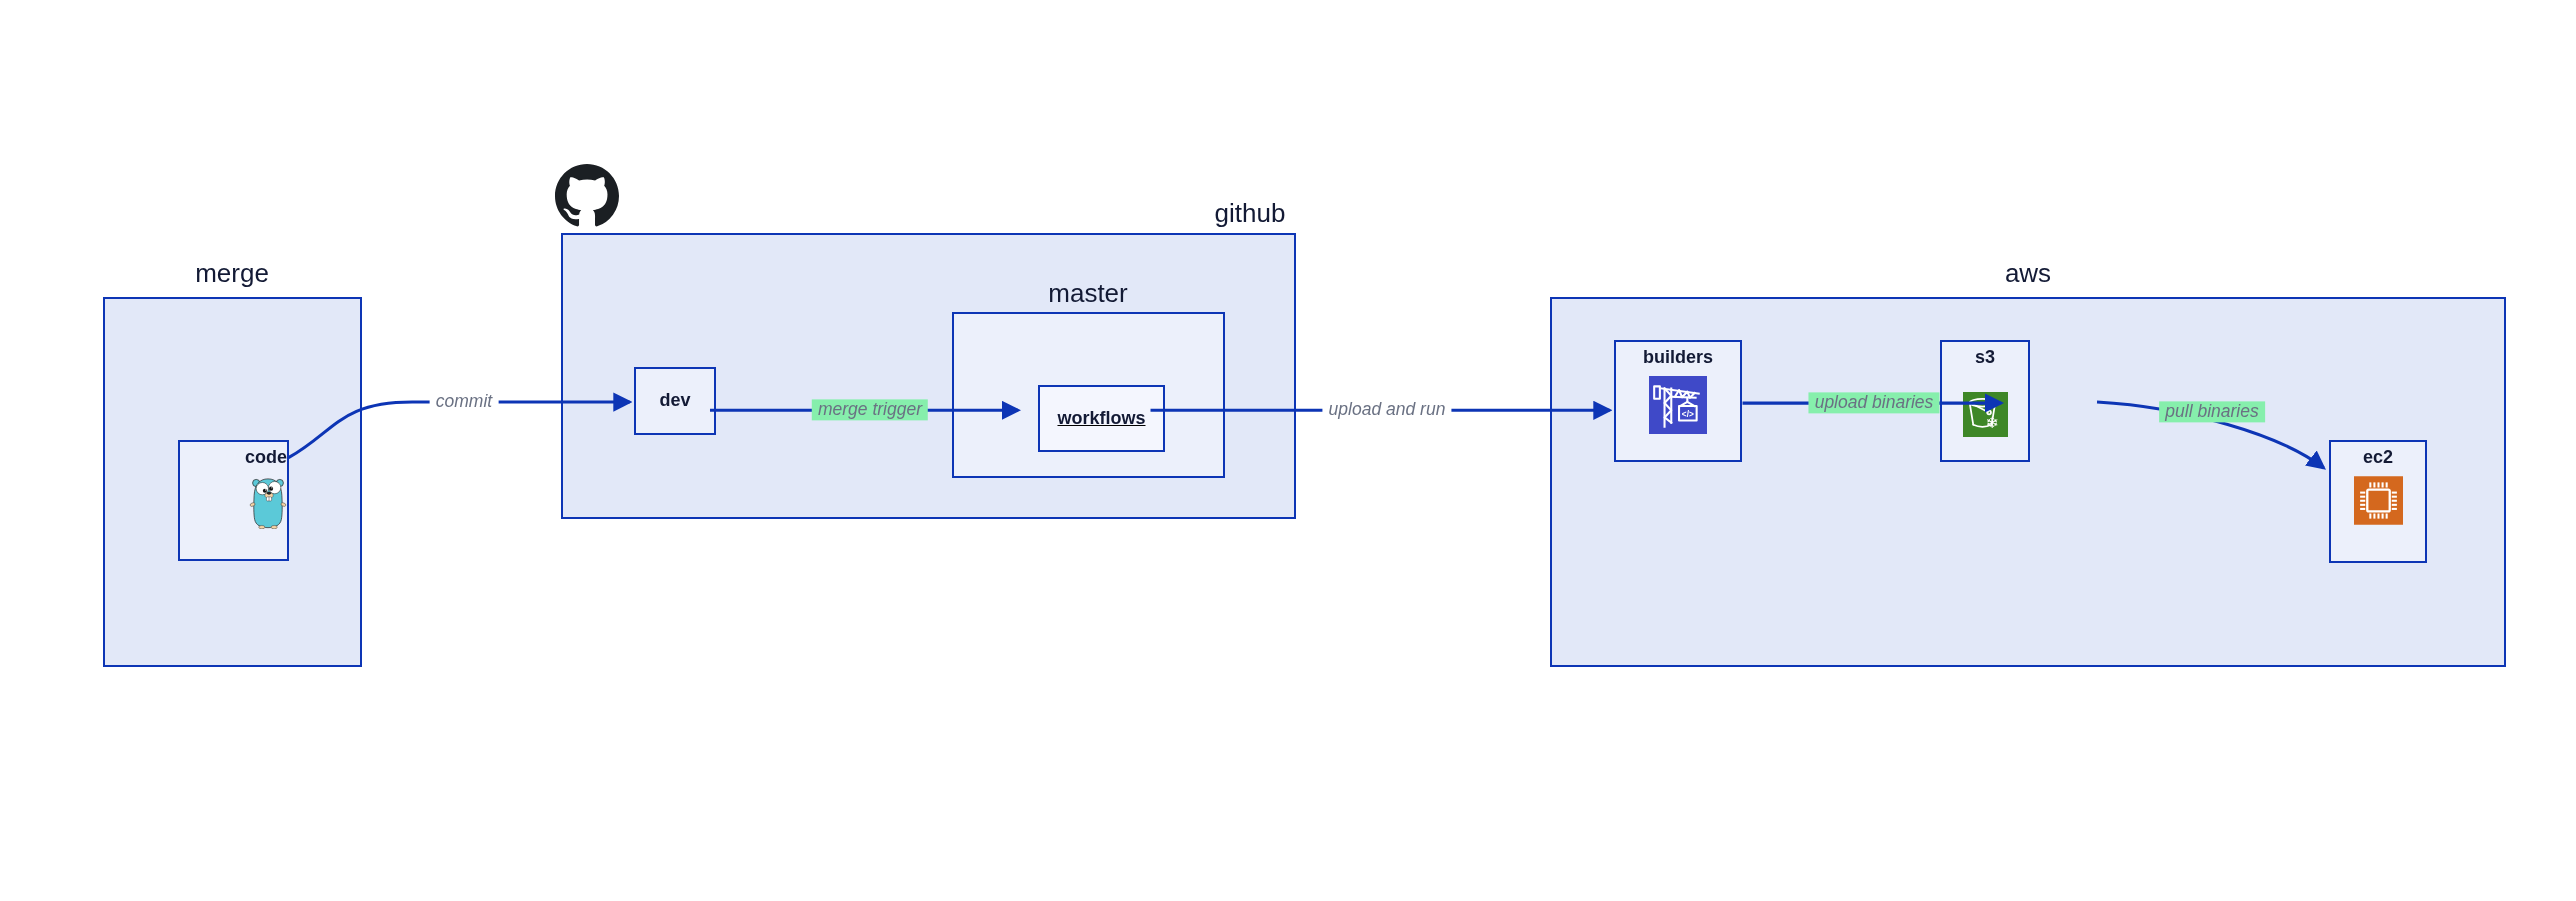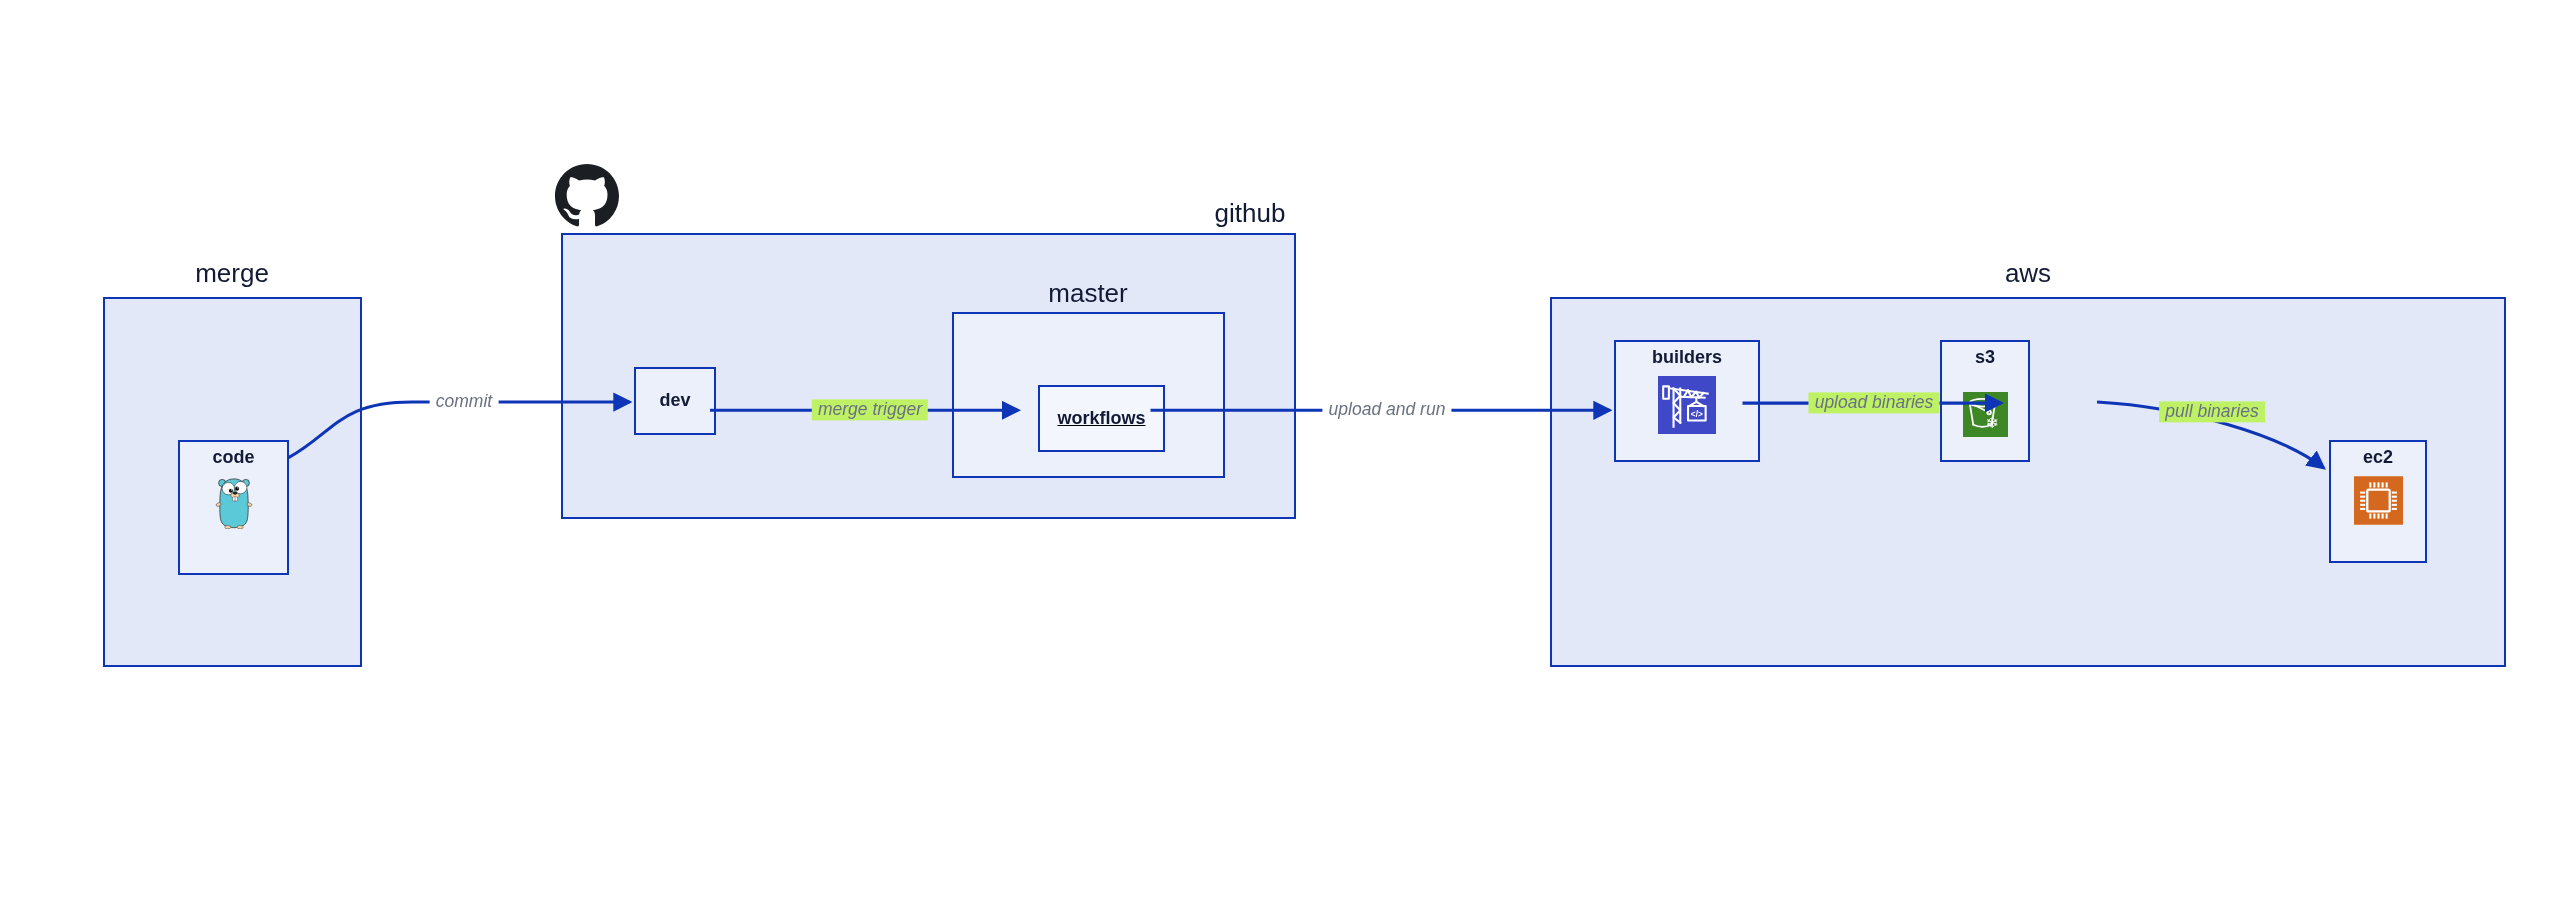--- a/index.html
+++ b/index.html
@@ -46,21 +46,21 @@
     white-space:nowrap;line-height:1.1;
   }
   #edge-layer{position:absolute;left:0;top:0;z-index:4;pointer-events:none;}
   .edge-label{
     position:absolute;
     transform:translate(-50%,-50%);
     font-size:17.5px;font-style:italic;color:#6A7183;
     white-space:nowrap;z-index:5;padding:1px 6.2px;line-height:1.1;
   }
   .bg-white{background:#ffffff;}
-  .bg-lav1{background:#bef264;}
+  .bg-lav1{background:#86efac;}
   .icon-tile{display:block;}
   #octocat{position:absolute;left:555px;top:164px;z-index:2;}
   #diagram-title{
     position:absolute;left:1303px;top:688px;
     transform:translateX(-50%);
     font-size:37px;color:#131A35;
     border-bottom:3.6px solid #131A35;
     padding:0 3.1px 4.1px 3.1px;
     white-space:nowrap;z-index:5;line-height:1.15;
   }
@@ -81,21 +81,21 @@
 
   <div class="group-label" style="left:2028px;top:259px;">aws</div>
   <div class="group-box" style="left:1550px;top:297px;width:956px;height:370px;"></div>
 
   <span id="octocat">
     <svg width="64" height="64" viewBox="0 0 16 16" aria-hidden="true">
       <path fill="#1B1F23" d="M8 0C3.58 0 0 3.58 0 8c0 3.54 2.29 6.53 5.47 7.59.4.07.55-.17.55-.38 0-.19-.01-.82-.01-1.49-2.01.37-2.53-.49-2.69-.94-.09-.23-.48-.94-.82-1.13-.28-.15-.68-.52-.01-.53.63-.01 1.08.58 1.23.82.72 1.21 1.87.87 2.33.66.07-.52.28-.87.51-1.07-1.78-.2-3.64-.89-3.64-3.95 0-.87.31-1.59.82-2.15-.08-.2-.36-1.02.08-2.12 0 0 .67-.21 2.2.82.64-.18 1.32-.27 2-.27s1.36.09 2 .27c1.53-1.04 2.2-.82 2.2-.82.44 1.1.16 1.92.08 2.12.51.56.82 1.27.82 2.15 0 3.07-1.87 3.75-3.65 3.95.29.25.54.73.54 1.48 0 1.07-.01 1.93-.01 2.2 0 .21.15.46.55.38A8.01 8.01 0 0 0 16 8c0-4.42-3.58-8-8-8Z"></path>
     </svg>
   </span>
 
-  <div class="node top" style="left:178px;top:440px;width:111px;height:135px;">
+  <div class="node top" style="left:178px;top:440px;width:111px;height:121px;align-items:flex-end;">
     <span class="node-label">code</span>
     <span class="icon-tile">
       <svg width="38" height="53" viewBox="0 0 74 102">
         <g stroke="#333" stroke-width="1.5" fill="#5BC9D8">
           <circle cx="14" cy="13" r="7"></circle>
             <circle cx="60" cy="13" r="7"></circle>
           <path d="M37,5 C20,5 11,17 10,37 C9,57 9,74 11,84 C13,95 23,100 37,100 C51,100 61,95 63,84 C65,74 65,57 64,37 C63,17 54,5 37,5 Z"></path>
         </g>
         <g stroke="#333" stroke-width="0.9" fill="#F5D3A5">
           <ellipse cx="7" cy="55" rx="5" ry="3.2" transform="rotate(-22 7 55)"></ellipse>
@@ -118,21 +118,21 @@
   </div>
 
   <div class="node center" style="left:634px;top:367px;width:82px;height:68px;">
     <span class="node-label">dev</span>
   </div>
 
   <div class="node center inner" style="left:1038px;top:385px;width:127px;height:67px;text-decoration:underline;">
     <span class="node-label">workflows</span>
   </div>
 
-  <div class="node top" style="left:1614px;top:340px;width:146px;height:122px;">
+  <div class="node top" style="left:1614px;top:340px;width:128px;height:122px;">
     <span class="node-label">builders</span>
     <span class="icon-tile">
       <svg width="58" height="58" viewBox="0 0 112 112">
         <rect x="0" y="0" width="112" height="112" fill="#3F49C8"></rect>
         <g stroke="#fff" stroke-width="4" fill="none" stroke-linejoin="round" stroke-linecap="square">
           <rect x="10" y="20" width="11" height="24"></rect>
           <path d="M30,24 V98 M43,24 V90"></path>
           <path d="M30,24 L43,38 L30,52 L43,66 L30,80 L43,90"></path>
           <path d="M24,24 L96,34"></path>
           <path d="M43,40 L90,42"></path>

